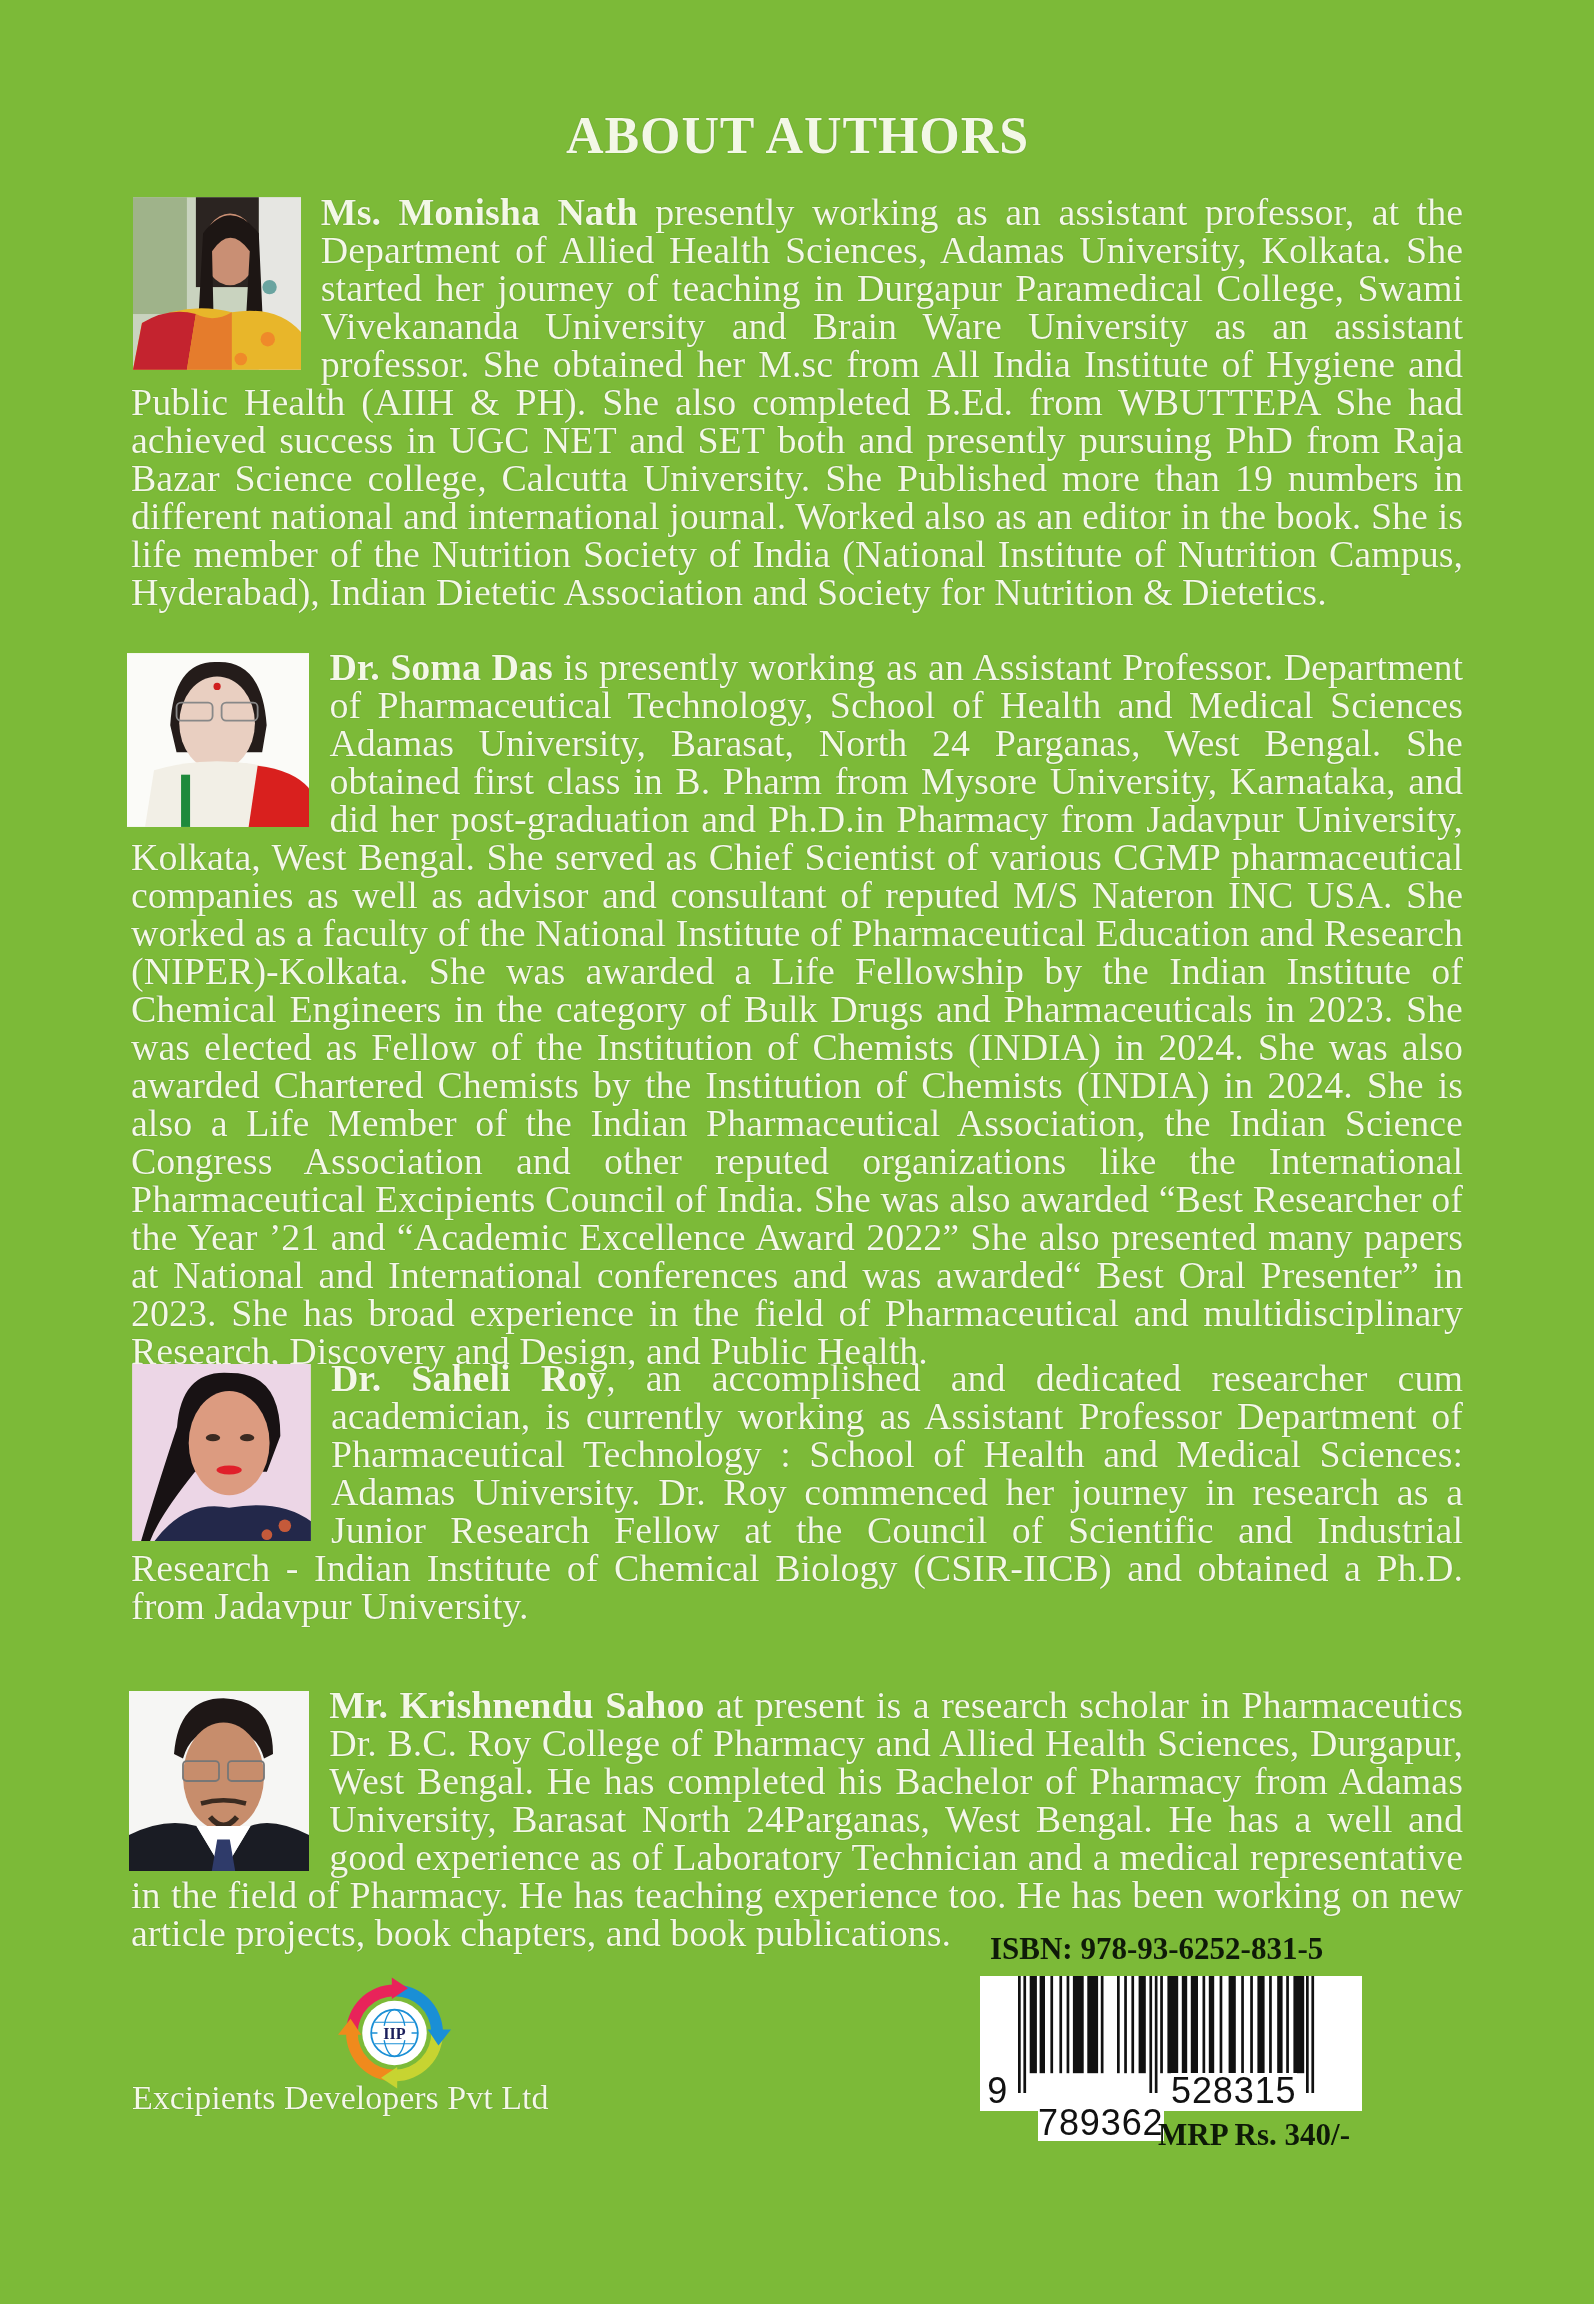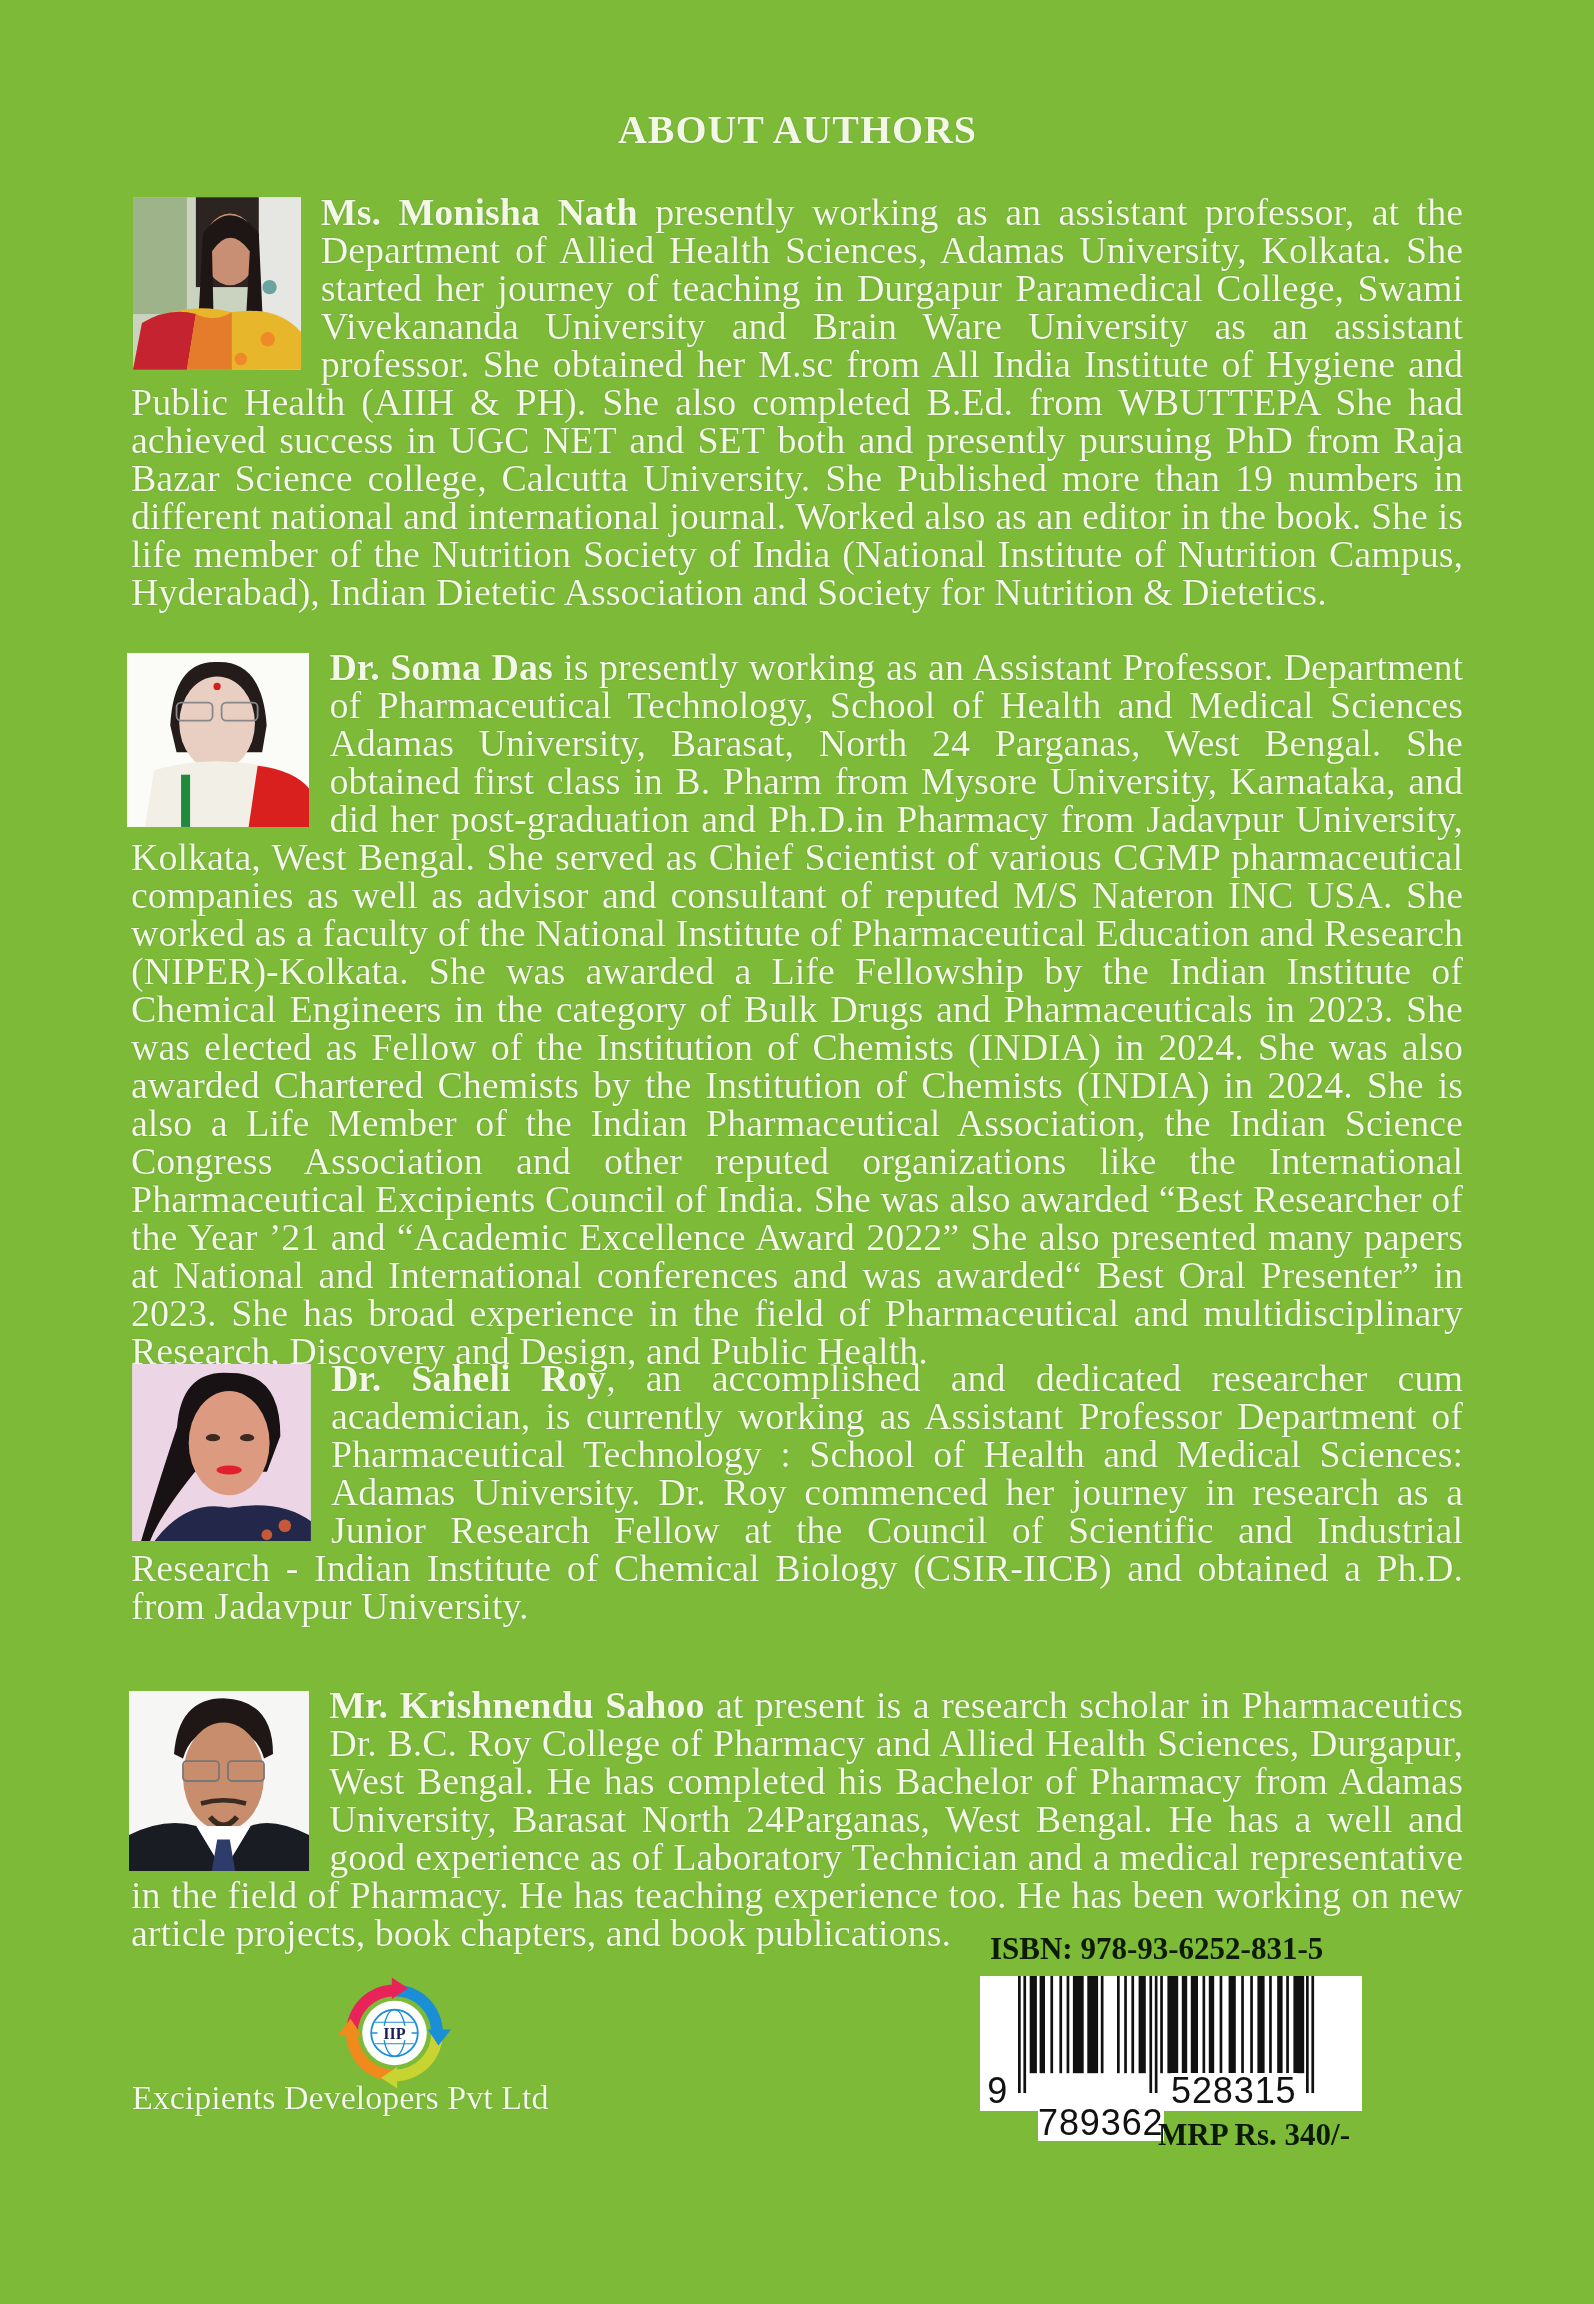--- a/index.html
+++ b/index.html
@@ -4,21 +4,21 @@
 <style>
   html, body { margin:0; padding:0; }
   body {
     width:1595px; height:2304px; position:relative; overflow:hidden;
     background:#7cba38;
     font-family:"Liberation Serif","DejaVu Serif",serif;
     color:#f3f8e6;
   }
   .title {
     position:absolute; left:0; width:1595px; top:106px; text-align:center;
-    font-size:40px; font-weight:bold; letter-spacing:0.9px;
+    font-size:52px; font-weight:bold; letter-spacing:0.9px;
     text-shadow:0 0 0.9px #3d6a12;
   }
   .bio { position:absolute; left:131px; width:1332px; }
   .bio p {
     margin:0; font-size:38px; line-height:38px; text-align:justify;
     text-shadow:0 0 0.9px rgba(40,80,10,.7);
   }
   .bio b { font-weight:bold; }
   .photo {
     float:left; margin-right:20px; margin-bottom:3.6px; position:relative; overflow:hidden;

